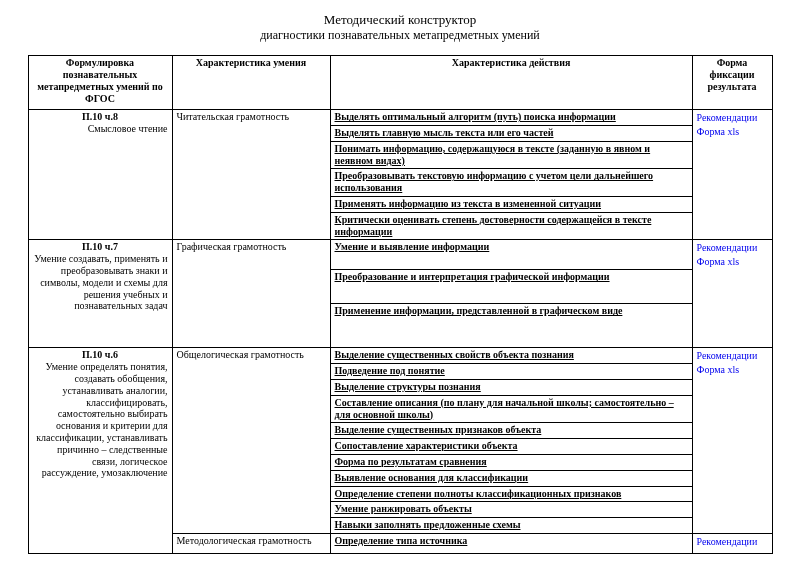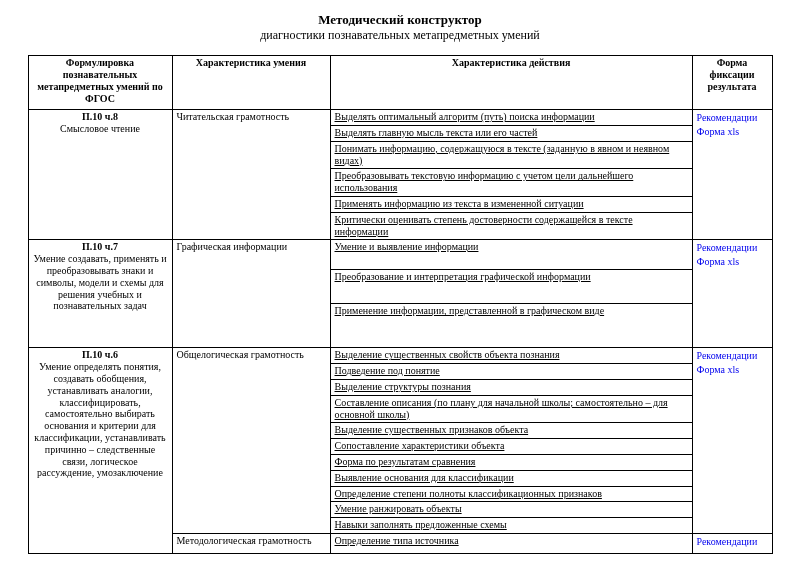--- a/index.html
+++ b/index.html
@@ -8,21 +8,21 @@
     width: 800px;
     height: 566px;
     background: #ffffff;
     font-family: "Liberation Serif", "DejaVu Serif", serif;
     color: #000000;
     overflow: hidden;
     padding-top: 12px;
   }
   .doc-title {
     text-align: center;
-    font-weight: bold;
+    font-weight: normal;
     font-size: 13px;
     line-height: 1.25;
   }
   .doc-subtitle {
     text-align: center;
     font-size: 12px;
     line-height: 1.25;
   }
   table.main {
     border-collapse: collapse;
@@ -38,23 +38,23 @@
     padding: 1px 4px 2px 4px;
     overflow: hidden;
   }
   table.main th {
     font-weight: bold;
     text-align: center;
     height: 54px;
   }
   td.c1 { text-align: left; }
   td.c1 .code { font-weight: bold; text-align: center; }
-  td.c1 .desc { text-align: center; }
+  td.c1 .desc { text-align: right; }
   td.c2 { text-align: left; }
-  td.c3 .action { text-decoration: underline; }
+  td.c3 .action { text-decoration: underline; font-weight: bold; }
   td.c4 a.xlink {
     display: block;
     color: #0000EE;
     cursor: pointer;
     line-height: 1.35;
   }
   tr.g2r1 { height: 30px; }
   tr.g2r2 { height: 34px; }
   tr.g2r3 { height: 44px; margin-top: 16px; }
   tr.h20 { height: 20px; }
@@ -111,21 +111,21 @@
     <tr>
           <td class="c3"><span class="action">Критически  оценивать  степень  достоверности  содержащейся  в  тексте информации</span></td>
         </tr>
 
     <tr class="g2r1">
       <td class="c1" rowspan="3">
         <div class="code">П.10 ч.7</div>
         <div class="desc">Умение создавать, применять и преобразовывать знаки и символы, модели и схемы для решения учебных и познавательных задач</div>
       </td>
       <td class="c2" rowspan="3">
-        <span>Графическая  информации</span>
+        <span>Графическая  грамотность</span>
       </td>
       <td class="c3"><span class="action">Умение и  выявление  информации</span></td>
       <td class="c4" rowspan="3">
         <a class="xlink">Рекомендации</a>
         <a class="xlink">Форма xls</a>
       </td>
     </tr>
     <tr class="g2r2">
           <td class="c3"><span class="action">Преобразование и интерпретация  графической информации</span></td>
         </tr>

